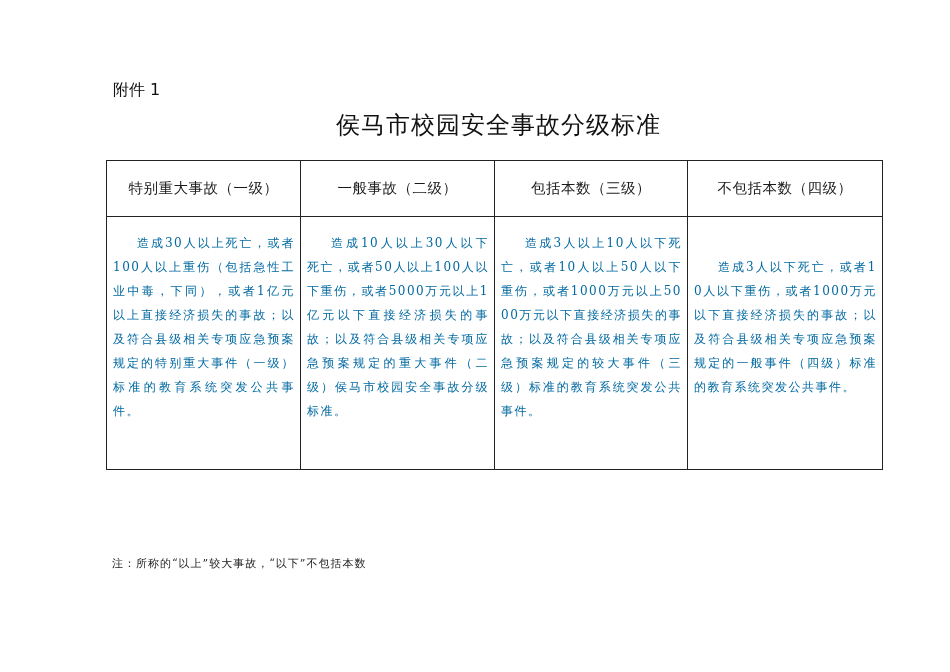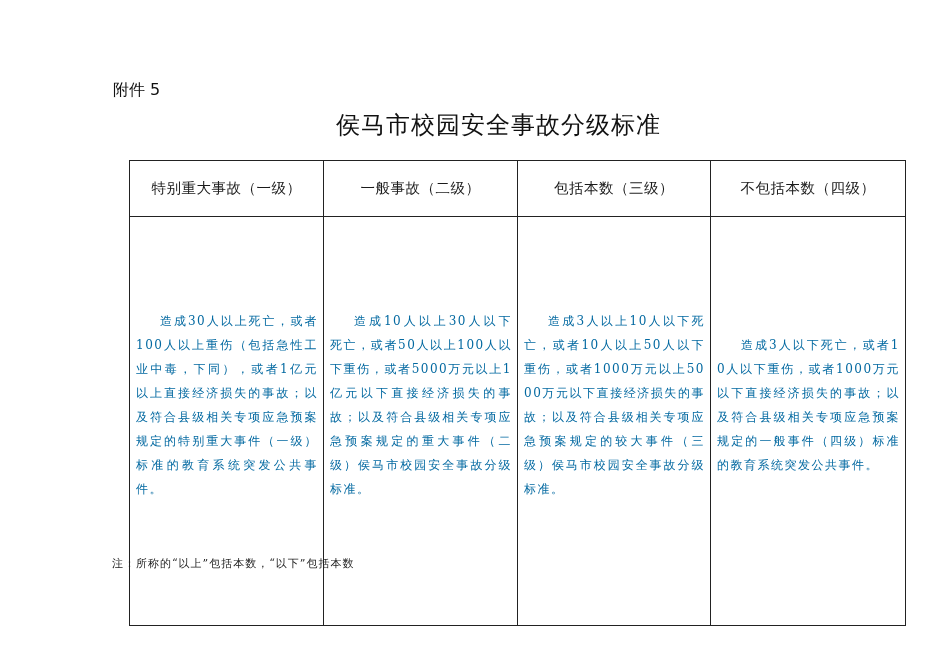--- a/index.html
+++ b/index.html
@@ -30,24 +30,24 @@
       top: 108px;
       font-size: 24px;
       line-height: 34px;
       font-weight: normal;
       font-family: "DejaVu Serif", serif;
       color: #111;
       letter-spacing: 1px;
     }
     .grade-table {
       position: absolute;
-      left: 129px;
+      left: 106px;
       top: 160px;
       width: 776px;
-      height: 466px;
+      height: 310px;
       border-collapse: collapse;
       table-layout: fixed;
       padding-left: 35px;
     }
     .grade-table td, .grade-table th {
       border: 1.3px solid #222;
       padding: 0;
     }
     .grade-table th {
       height: 55px;
@@ -80,21 +80,21 @@
       font-size: 11px;
       line-height: 16px;
       font-family: "DejaVu Serif", serif;
       color: #222;
       letter-spacing: 1px;
     }
   </style>
 </head>
 <body>
 
-<div class="attachment-label">附件 5</div>
+<div class="attachment-label">附件 1</div>
 
 <div class="doc-title">侯马市校园安全事故分级标准</div>
 
 <table class="grade-table">
   <colgroup>
     <col style="width:194px">
     <col style="width:194px">
     <col style="width:193px">
     <col style="width:195px">
   </colgroup>
@@ -108,22 +108,22 @@
   </thead>
   <tbody>
     <tr>
       <td>
         <div class="cell-text">造成30人以上死亡，或者100人以上重伤（包括急性工业中毒，下同），或者1亿元以上直接经济损失的事故；以及符合县级相关专项应急预案规定的特别重大事件（一级）标准的教育系统突发公共事件。</div>
       </td>
       <td>
         <div class="cell-text">造成10人以上30人以下死亡，或者50人以上100人以下重伤，或者5000万元以上1亿元以下直接经济损失的事故；以及符合县级相关专项应急预案规定的重大事件（二级）侯马市校园安全事故分级标准。</div>
       </td>
       <td>
-        <div class="cell-text">造成3人以上10人以下死亡，或者10人以上50人以下重伤，或者1000万元以上5000万元以下直接经济损失的事故；以及符合县级相关专项应急预案规定的较大事件（三级）侯马市校园安全事故分级标准。</div>
+        <div class="cell-text">造成3人以上10人以下死亡，或者10人以上50人以下重伤，或者1000万元以上5000万元以下直接经济损失的事故；以及符合县级相关专项应急预案规定的较大事件（三级）标准的教育系统突发公共事件。</div>
       </td>
       <td>
         <div class="cell-text">造成3人以下死亡，或者10人以下重伤，或者1000万元以下直接经济损失的事故；以及符合县级相关专项应急预案规定的一般事件（四级）标准的教育系统突发公共事件。</div>
       </td>
     </tr>
   </tbody>
 </table>
 
-<div class="footnote">注：所称的“以上”包括本数，“以下”包括本数</div>
+<div class="footnote">注：所称的“以上”较大事故，“以下”不包括本数</div>
 
 </body></html>

